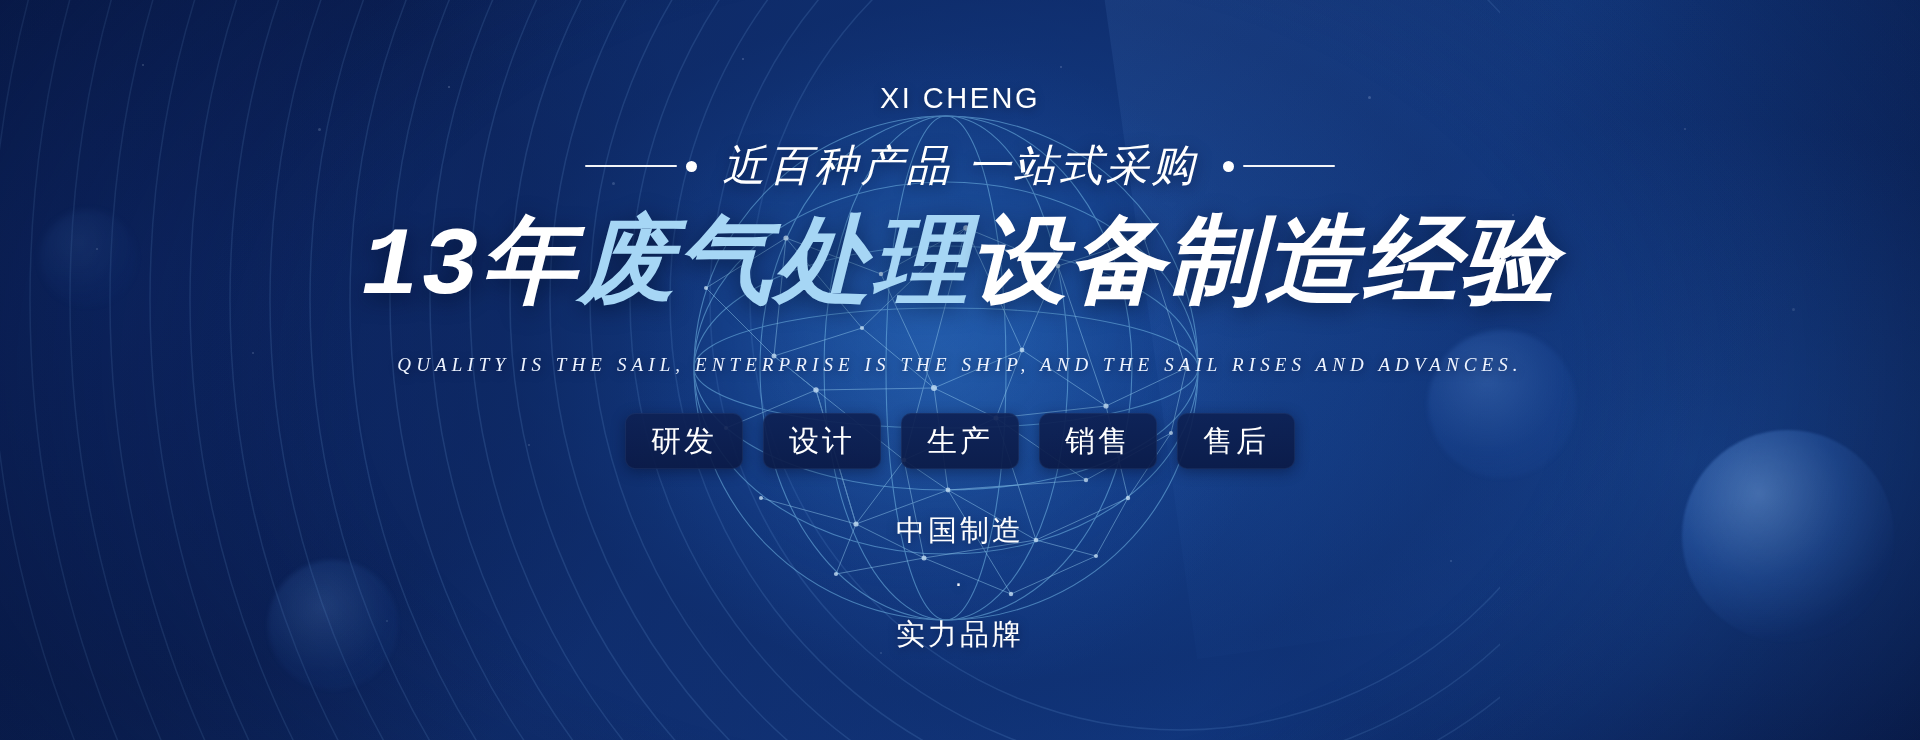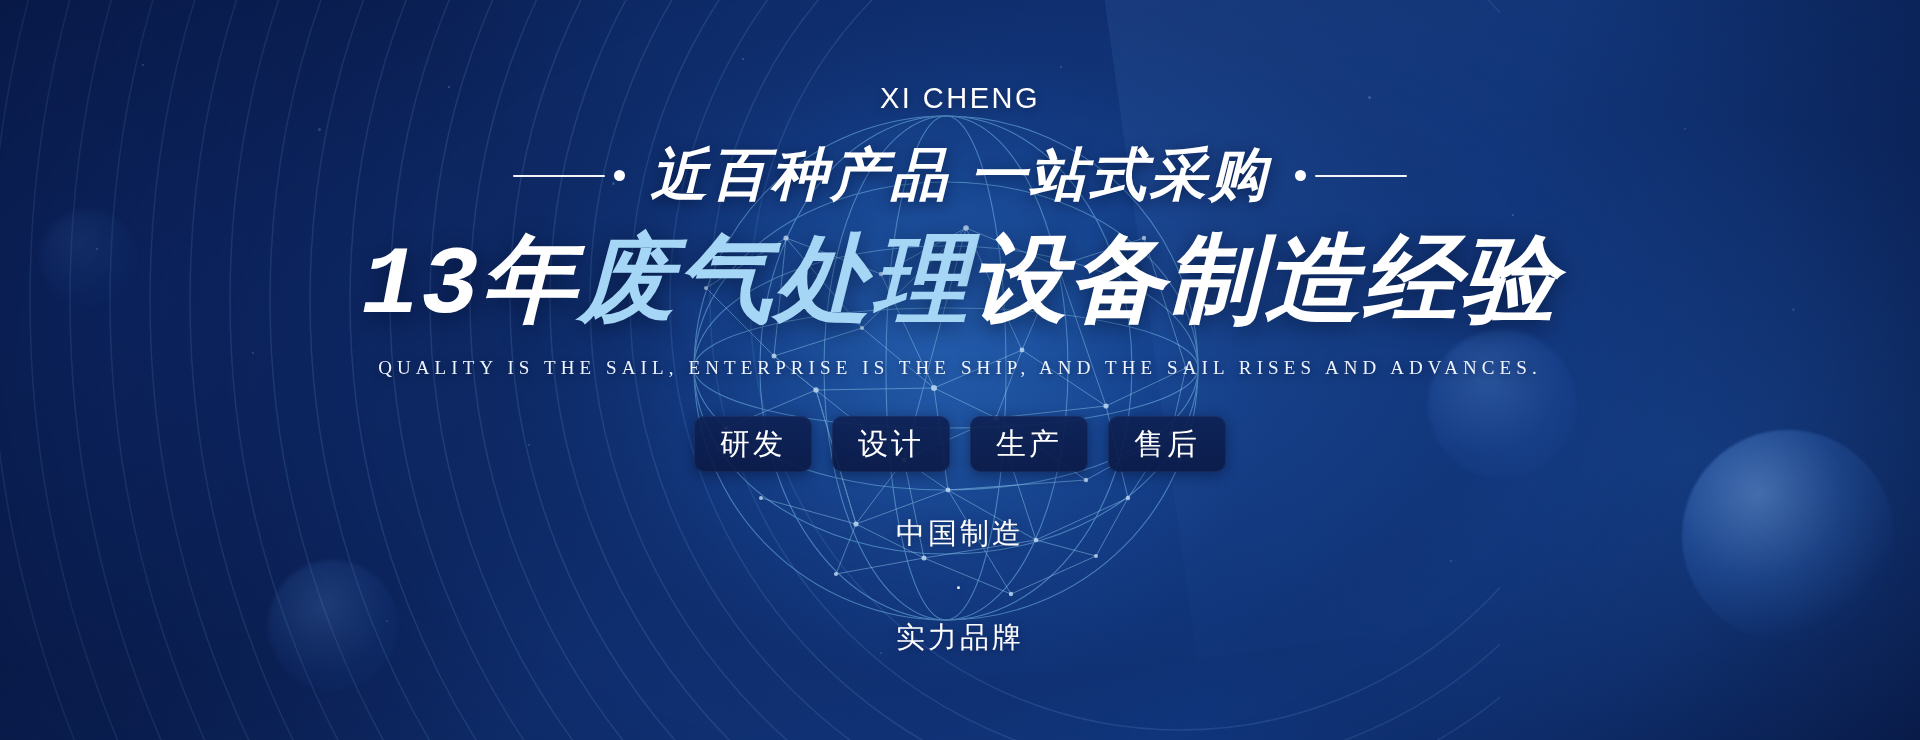--- a/index.html
+++ b/index.html
@@ -85,40 +85,41 @@
 
   .subline{
     margin-top:22px;
     display:flex; align-items:center; justify-content:center; gap:26px;
   }
   .deco{ display:flex; align-items:center; gap:9px; }
   .deco .bar{ width:92px; height:2px; background:#ffffff; border-radius:2px; opacity:.95; }
   .deco .dot{ width:11px; height:11px; border-radius:50%; background:#ffffff; }
 
   .sub-text{
-    font-size:57px; font-weight:700; color:#ffffff; letter-spacing:3px;
+    font-size:43px; font-weight:400; color:#ffffff; letter-spacing:3px;
     font-style:italic;
     text-shadow:0 3px 14px rgba(3,16,48,.6);
     white-space:nowrap;
   }
 
   .headline{
     margin-top:6px;
     font-size:96px; font-weight:700; letter-spacing:2px; font-style:italic;
     white-space:nowrap; line-height:1.22;
     text-shadow:0 5px 22px rgba(3,14,44,.62);
   }
   .headline .w{ color:#ffffff;font-family:Liberation Mono, monospace; }
   .headline .c{ color:#a6d6f5;margin-top:20px; }
 
   .tagline{
-    margin-top:12px;
+    margin-top:28px;
     font-family:"Liberation Serif","DejaVu Serif",serif;
     font-size:19px; letter-spacing:5.1px; color:#eef4ff; white-space:nowrap;
     text-shadow:0 2px 8px rgba(3,14,44,.6);
+    font-style:italic;
   }
 
   .pills{
     margin-top:37px; display:flex; gap:20px;
   }
   .pill{
     min-width:118px; height:56px; padding:0 22px;
     display:flex; align-items:center; justify-content:center;
     background:linear-gradient(180deg, rgba(14,33,84,.92) 0%, rgba(11,26,70,.92) 100%);
     border-radius:10px;
@@ -284,20 +285,21 @@
     <div class="headline">
       <span class="w">13年</span><span class="c">废气处理</span><span class="w">设备制造经验</span>
     </div>
 
     <div class="tagline">QUALITY IS THE SAIL, ENTERPRISE IS THE SHIP, AND THE SAIL RISES AND ADVANCES.</div>
 
     <div class="pills">
       <div class="pill">研发</div>
       <div class="pill">设计</div>
       <div class="pill">生产</div>
+      <div class="pill">销售</div>
       <div class="pill">售后</div>
     </div>
 
     <div class="footline">
       <span>中国制造</span>
       <span class="sep">·</span>
       <span>实力品牌</span>
     </div>
 
   </div>

